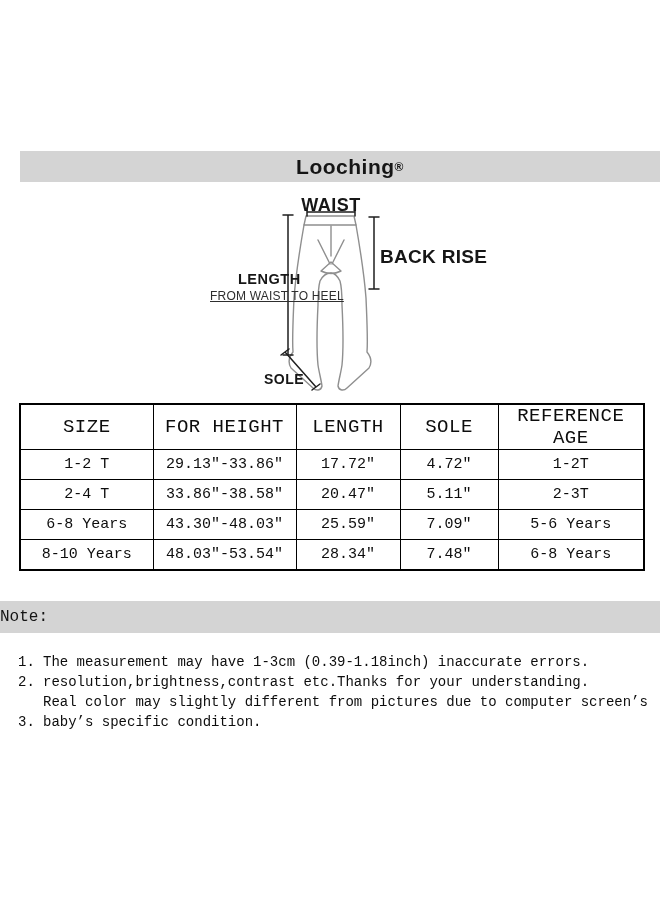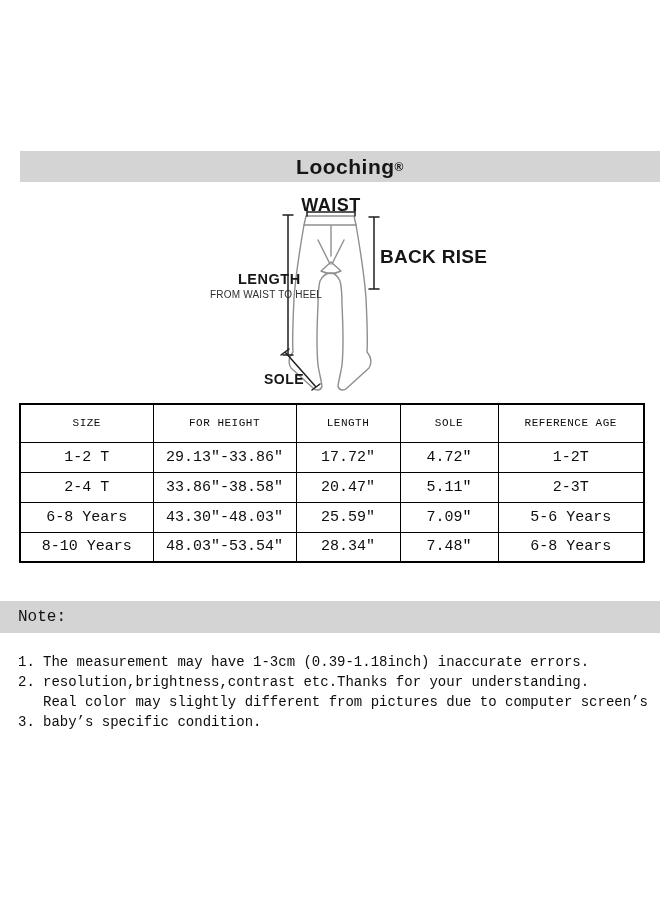--- a/index.html
+++ b/index.html
@@ -20,37 +20,37 @@
   .brand-mark{font-size:12px;vertical-align:super;line-height:0;font-weight:bold;}
   
   .diagram-svg{position:absolute;left:0;top:0;pointer-events:none;}
   .diag-label{
     position:absolute;font-family:"Liberation Sans","DejaVu Sans",sans-serif;
     font-weight:bold;color:#161616;white-space:nowrap;
   }
   .waist-label{left:300px;top:195px;width:62px;text-align:center;font-size:18px;letter-spacing:0.5px;}
   .back-rise-label{left:380px;top:246px;font-size:19px;letter-spacing:0.3px;}
   .length-label{left:238px;top:271px;width:56px;text-align:center;font-size:14.5px;letter-spacing:0.5px;}
-  .length-sub-label{left:210px;top:289px;width:86px;text-align:center;font-size:10px;font-weight:normal;color:#2e2e2e;letter-spacing:0.2px;}
+  .length-sub-label{left:210px;top:289px;width:86px;text-align:center;font-size:12px;font-weight:normal;color:#2e2e2e;letter-spacing:0.2px;text-decoration:underline;}
   .sole-label{left:264px;top:371px;font-size:14px;letter-spacing:0.5px;}
   
   .size-table{
     position:absolute;left:19px;top:403px;width:624px;
     border-collapse:collapse;table-layout:fixed;
     font-size:15px;text-align:center;color:#0d0d0d;
   }
   .size-table th,.size-table td{border:1px solid #000;padding:0;font-weight:normal;overflow:hidden;}
   .size-table{border:2px solid #000;}
   .size-table thead tr{height:38px;}
   .size-table tbody tr{height:30px;}
-  .size-table th{font-size:11px;letter-spacing:0.5px;}
+  .size-table th{font-size:19px;letter-spacing:0.5px;}
   
   .note-banner{
     top:601px;height:32px;line-height:32px;
-    padding-left:18px;font-size:16px;color:#141414;
+    font-size:16px;color:#141414;
   }
   .notes{
     position:absolute;left:18px;top:652px;width:634px;
     font-size:14px;line-height:20px;color:#0d0d0d;
   }
   .note-item{display:grid;grid-template-columns:25px 1fr;}
   .note-num{display:block;}
   .note-line{display:block;white-space:nowrap;}
 </style>
 </head>

